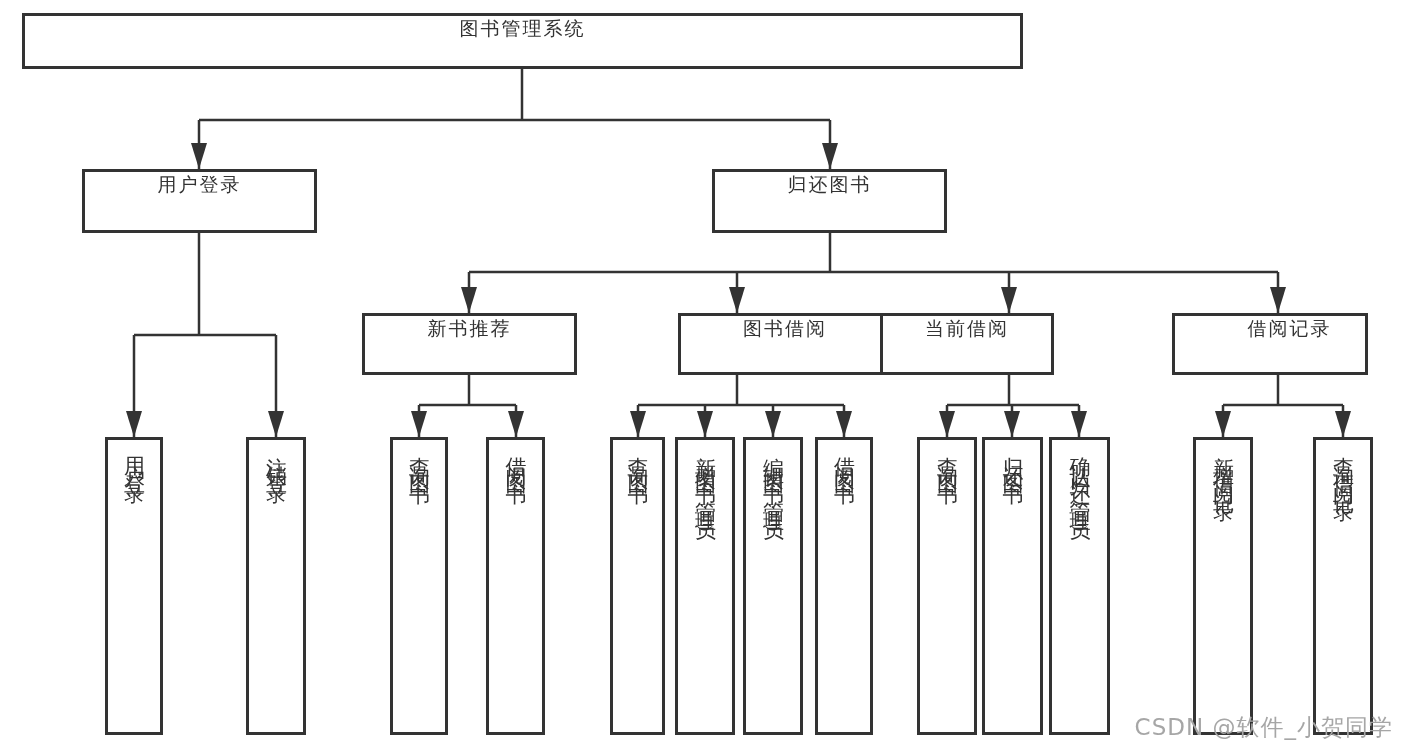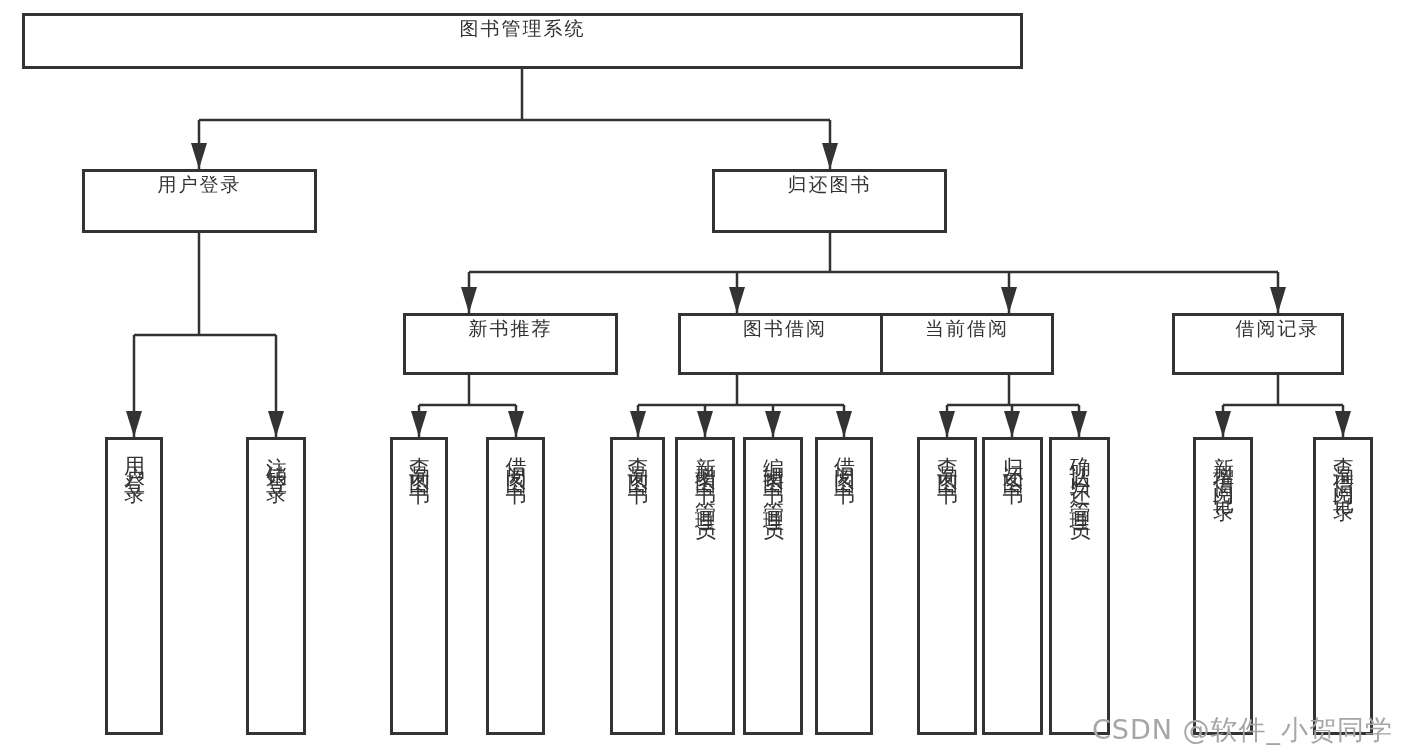--- a/index.html
+++ b/index.html
@@ -17,21 +17,21 @@
     display:flex;justify-content:center;
   }
   .h-label{font-size:19px;letter-spacing:2px;white-space:nowrap;}
   .leaf{top:437px;height:298px;}
   .v-label{
     writing-mode:vertical-rl;text-orientation:mixed;
     font-size:21px;line-height:1;letter-spacing:9px;white-space:nowrap;
   }
   .watermark{
     position:absolute;right:12px;top:712px;
-    font-size:27px;letter-spacing:1px;
+    font-size:23px;letter-spacing:1px;
     color:var(--watermark,#a6a6a6);white-space:nowrap;
   }
 </style>
 </head>
 <body>
 
 <div class="stage">
 
   <svg class="connectors" viewBox="0 0 1405 747" xmlns="http://www.w3.org/2000/svg">
     <defs>
@@ -99,30 +99,30 @@
     <span class="h-label">图书管理系统</span>
   </div>
 
   <div class="box" style="left:82px;top:169px;width:235px;height:64px;">
     <span class="h-label">用户登录</span>
   </div>
   <div class="box" style="left:712px;top:169px;width:235px;height:64px;">
     <span class="h-label">归还图书</span>
   </div>
 
-  <div class="box" style="left:362px;top:313px;width:215px;height:62px;margin-left:41px;">
+  <div class="box" style="left:362px;top:313px;width:215px;height:62px;">
     <span class="h-label">新书推荐</span>
   </div>
   <div class="box" style="left:630px;top:313px;width:214px;height:62px;margin-left:48px;">
     <span class="h-label">图书借阅</span>
   </div>
   <div class="box" style="left:880px;top:313px;width:174px;height:62px;">
     <span class="h-label">当前借阅</span>
   </div>
-  <div class="box" style="left:1172px;top:313px;width:172px;height:62px;padding-left:39px;">
+  <div class="box" style="left:1172px;top:313px;width:196px;height:62px;padding-left:39px;">
     <span class="h-label">借阅记录</span>
   </div>
 
   <div class="box leaf" style="left:105px;width:58px;">
     <span class="v-label">用户登录</span>
   </div>
   <div class="box leaf" style="left:246px;width:60px;">
     <span class="v-label">注销登录</span>
   </div>
 

